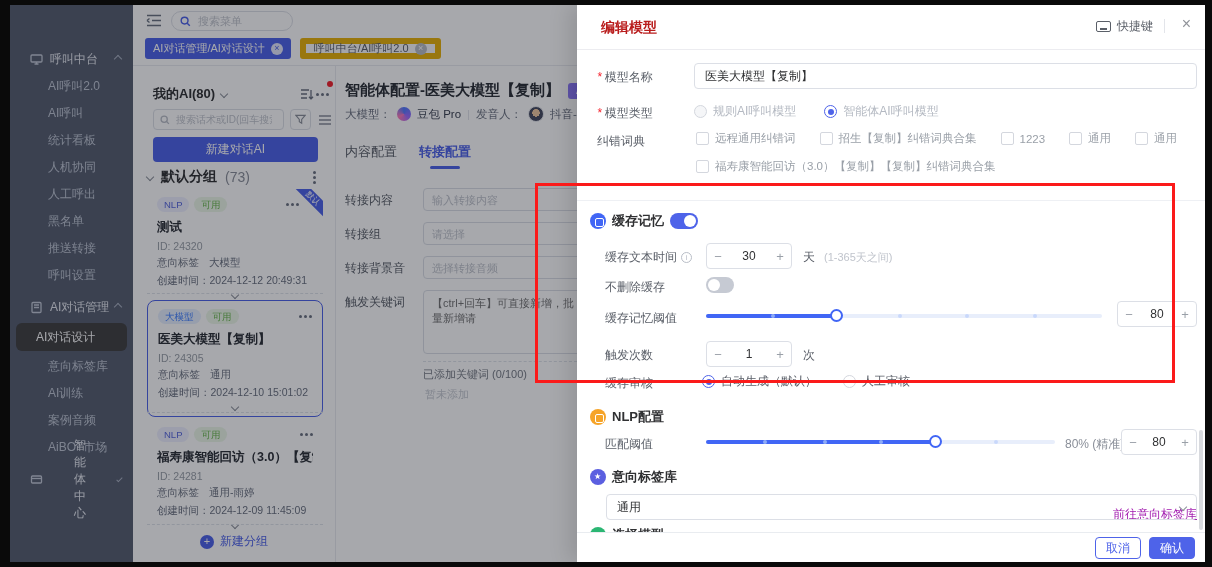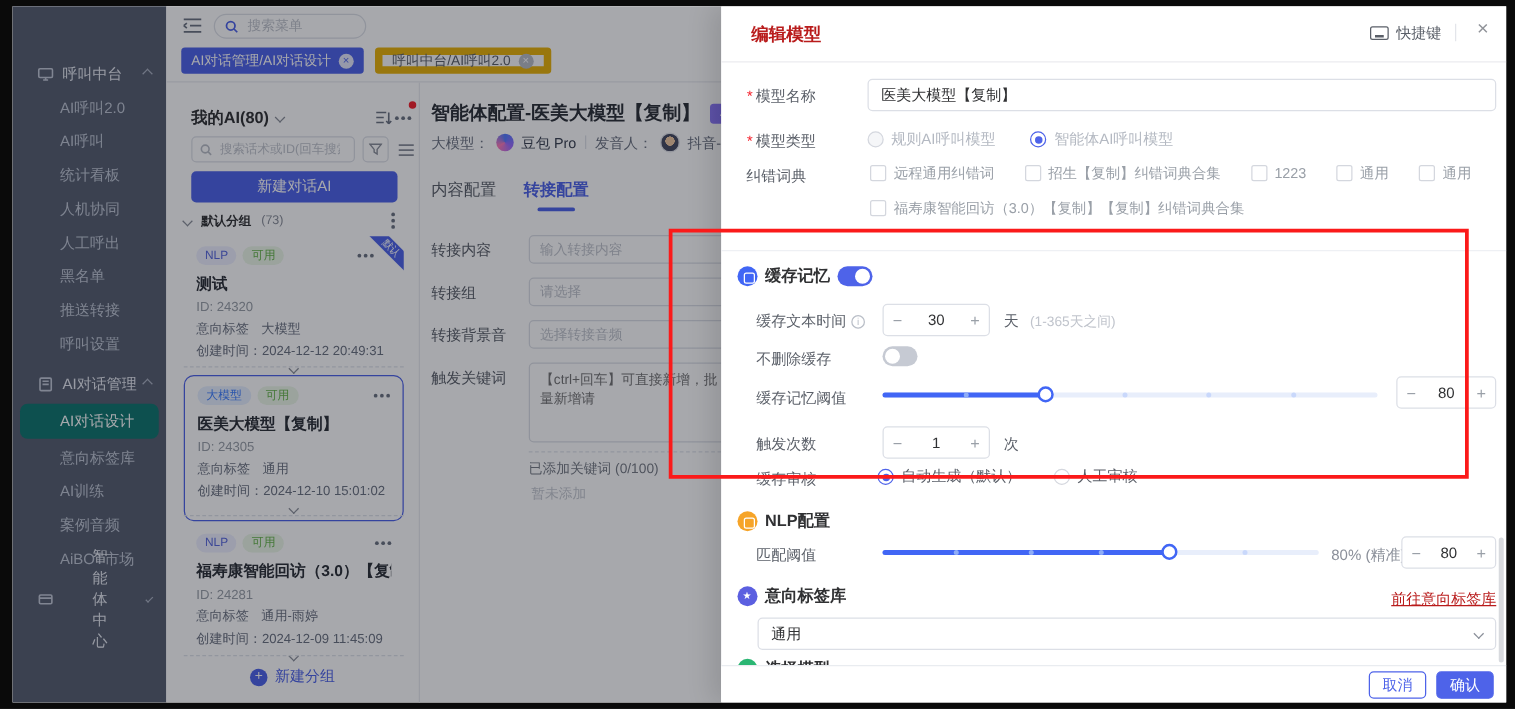--- a/index.html
+++ b/index.html
@@ -6,21 +6,21 @@
   *{box-sizing:border-box;font-family:"Liberation Sans","DejaVu Sans",sans-serif;}
   .shot{position:relative;width:1212px;height:567px;background:#0a0a0a;overflow:hidden;}
   .app{position:absolute;left:10px;top:5px;width:1195px;height:557px;background:#fff;overflow:hidden;}
 
   
   .sidebar{position:absolute;left:0;top:0;width:123px;height:557px;background:#565e70;padding-top:40px;overflow:hidden;}
   .sb-sec{display:flex;align-items:center;height:28px;padding-left:20px;color:#e7eaf1;font-size:12px;cursor:pointer;}
   .sb-sec .sb-ic{width:13px;height:13px;margin-right:7px;color:#c3c9d6;flex:none;}
   .sb-sec .chev{margin-left:auto;margin-right:12px;}
   .sb-it{height:27px;line-height:27px;padding-left:38px;font-size:12px;color:#bfc6d3;cursor:pointer;white-space:nowrap;}
-  .sb-it.active{background:#0f766e;color:#fff;border-radius:6px;margin:2px 6px;padding-left:32px;height:28px;line-height:28px;}
+  .sb-it.active{background:#404040;color:#fff;border-radius:6px;margin:2px 6px;padding-left:20px;height:28px;line-height:28px;}
   .chev{display:inline-block;width:6px;height:6px;border-right:1.5px solid #aab1c0;border-bottom:1.5px solid #aab1c0;}
   .chev.up{transform:rotate(-135deg);}
   .chev.down{transform:rotate(45deg);}
   .chev.dark{border-color:#8a8f99;}
 
   
   .workspace{position:absolute;left:123px;top:0;width:444px;height:557px;background:#fff;overflow:hidden;}
   .fold-ic{position:absolute;left:13px;top:9px;width:16px;height:13px;color:#6b7280;cursor:pointer;}
   .top-search{position:absolute;left:38px;top:6px;width:122px;height:20px;border:1px solid #dde0e7;border-radius:10px;display:flex;align-items:center;padding:0 8px;gap:5px;}
   .top-search svg{color:#4e63e9;}
@@ -42,21 +42,21 @@
   .dots-h{display:flex;gap:2px;align-items:center;cursor:pointer;}
   .dots-h i{width:3px;height:3px;border-radius:50%;background:#6b7280;}
   .lp-more{position:absolute;left:183px;top:88px;}
   .reddot{position:absolute;left:194px;top:76px;width:6px;height:6px;border-radius:50%;background:#f5222d;}
   .lp-search{position:absolute;left:20px;top:104px;width:131px;height:21px;border:1px solid #dde0e7;border-radius:4px;display:flex;align-items:center;gap:4px;padding:0 6px;}
   .lp-search svg{color:#b9bdc6;flex:none;}
   .lp-search input{border:0;outline:0;width:100px;font-size:10px;background:transparent;}
   .filter-btn{position:absolute;left:157px;top:104px;width:21px;height:21px;border:1px solid #dde0e7;border-radius:4px;display:flex;align-items:center;justify-content:center;color:#8a8f99;cursor:pointer;}
   .view-ic{position:absolute;left:185px;top:104px;width:16px;height:21px;color:#8a8f99;cursor:pointer;display:flex;align-items:center;}
   .new-btn{position:absolute;left:20px;top:132px;width:165px;height:25px;background:#4e63e9;color:#fff;font-size:12px;border:0;border-radius:4px;cursor:pointer;}
-  .grp-row{position:absolute;left:14px;top:163px;width:175px;display:flex;align-items:center;gap:8px;font-size:10px;color:#303133;font-weight:bold;cursor:pointer;}
+  .grp-row{position:absolute;left:14px;top:163px;width:175px;display:flex;align-items:center;gap:8px;font-size:14px;color:#303133;font-weight:bold;cursor:pointer;}
   .dots-v{display:flex;flex-direction:column;gap:2px;margin-left:auto;cursor:pointer;padding:2px 6px;}
   .dots-v i{width:3px;height:3px;border-radius:50%;background:#6b7280;}
 
   .card{position:absolute;left:14px;width:176px;background:#fff;border-radius:8px;padding:8px 10px 4px 10px;}
   .card.sel{border:1px solid #4e63e9;}
   .bdg-row{display:flex;align-items:center;gap:5px;}
   .bdg{height:15px;line-height:15px;padding:0 7px;border-radius:8px;font-size:9.5px;}
   .bdg.nlp{background:#eef0ff;color:#5868de;}
   .bdg.llm{background:#e6efff;color:#3d7eff;}
   .bdg.ok{background:#ecf8e8;color:#67b54b;}
@@ -135,21 +135,21 @@
   .stepper .sval{flex:1;text-align:center;font-size:12px;color:#303133;}
   .unit{position:absolute;font-size:12px;color:#5a5f68;}
   .hint{position:absolute;font-size:11px;color:#c0c4cc;}
   .info-ic{width:11px;height:11px;border:1px solid #b9bec7;border-radius:50%;color:#b9bec7;font-size:8px;display:flex;align-items:center;justify-content:center;font-style:normal;}
   .slider{position:absolute;height:4px;border-radius:2px;background:#e8eefb;}
   .sl-fill{position:absolute;left:0;top:0;height:4px;border-radius:2px;background:#4166f5;}
   .sl-dot{position:absolute;top:0;width:4px;height:4px;border-radius:50%;background:#c9d8fb;transform:translateX(-2px);}
   .sl-dot.in{background:#8fadf7;}
   .sl-handle{position:absolute;top:-5px;width:13px;height:13px;border-radius:50%;background:#fff;border:2.5px solid #4166f5;transform:translateX(-7px);cursor:pointer;}
   .note{position:absolute;font-size:12px;color:#8a8f99;}
-  .link{position:absolute;right:8px;font-size:12px;color:#b91c1c;text-decoration:underline;cursor:pointer;}
+  .link{position:absolute;right:8px;font-size:12px;color:#a21caf;text-decoration:underline;cursor:pointer;margin-top:35px;}
   .select{position:absolute;left:29px;width:591px;height:26px;border:1px solid #dcdfe6;border-radius:4px;display:flex;align-items:center;padding:0 10px;font-size:12px;color:#303133;cursor:pointer;}
   .select .chev{margin-left:auto;}
   .md-foot{position:absolute;left:0;bottom:0;width:100%;height:30px;background:#fff;border-top:1px solid #e9ecf0;display:flex;align-items:center;justify-content:flex-end;gap:8px;padding:0 10px;}
   .btn{height:22px;padding:0 10px;border-radius:4px;font-size:12px;cursor:pointer;line-height:20px;}
   .btn.ghost{background:#fff;border:1px solid #4e63e9;color:#4e63e9;}
   .btn.prim{background:#4e63e9;border:1px solid #4e63e9;color:#fff;}
   .scrollthumb{position:absolute;right:2px;top:425px;width:4px;height:100px;border-radius:2px;background:#d8dade;}
 
   .redbox{position:absolute;left:535px;top:183px;width:640px;height:200px;border:3px solid #fb1a1a;z-index:60;pointer-events:none;}
   svg{display:block;}

